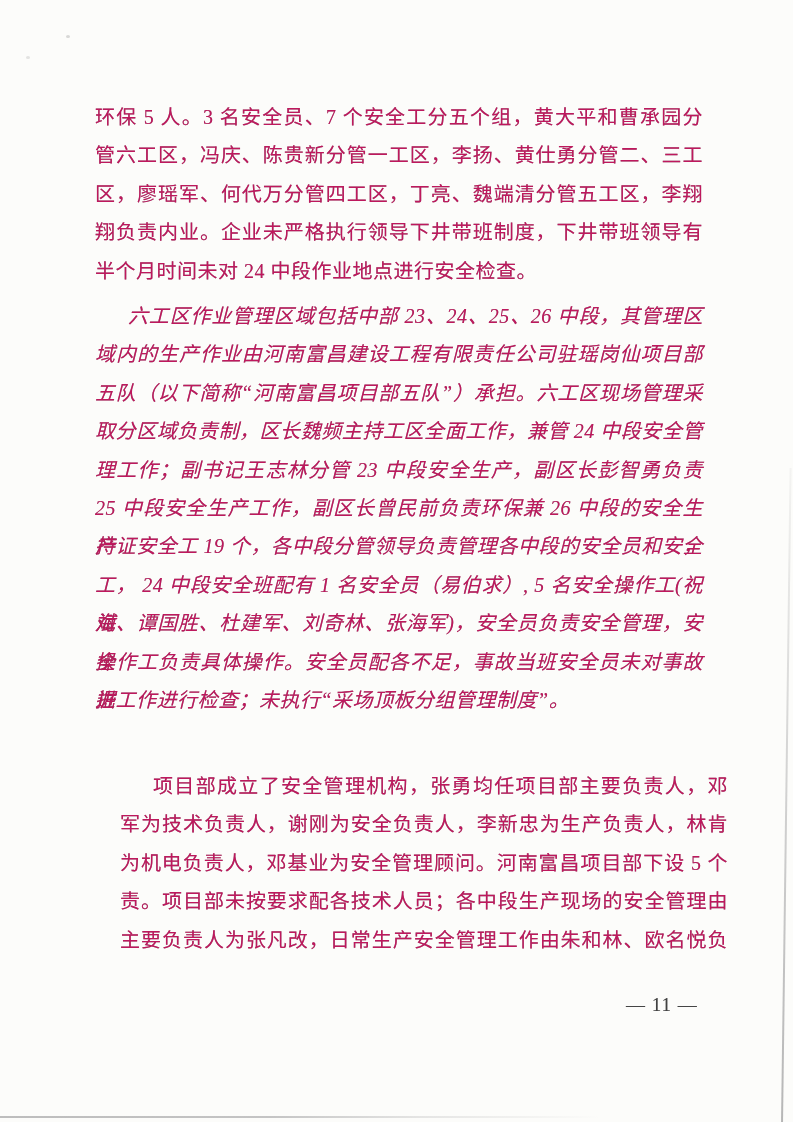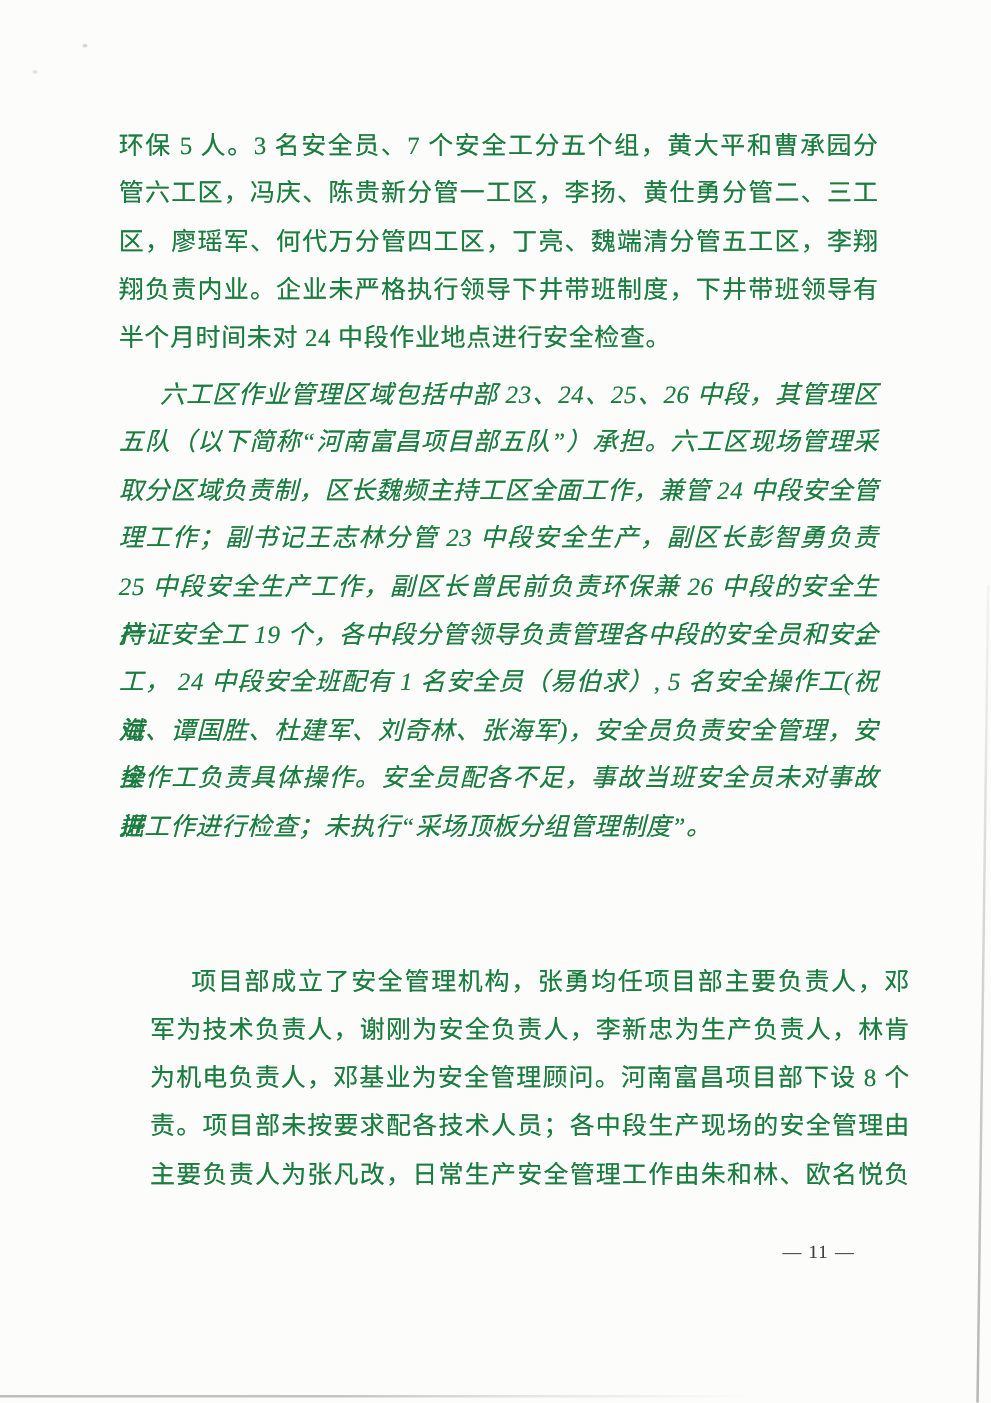--- a/index.html
+++ b/index.html
@@ -34,32 +34,32 @@
   .para[data-paragraph="0"] { top: 98px; }
   .para[data-paragraph="1"] { top: 297px; font-style: italic; }
   .para[data-paragraph="2"] { top: 767px; margin-left: 25px; }
   .line {
     height: 38.4px;
     line-height: 38.4px;
     font-size: 20px;
     letter-spacing: 0.5px;
     text-align: justify;
     text-align-last: justify;
-    color: #15803d;
+    color: #be185d;
     text-shadow: 0 0 0.5px rgba(70,70,70,0.55);
     white-space: normal;
   }
   .line.indent { text-indent: 33px; }
   .line.last { text-align-last: left; }
   .page-number {
     position: absolute;
     left: 626px;
     top: 994px;
     width: 60px;
-    font-size: 15px;
+    font-size: 19px;
     letter-spacing: 1px;
     color: #414141;
     text-shadow: 0 0 0.5px rgba(70,70,70,0.5);
     white-space: nowrap;
   }
   
   .artifact-right-line {
     position: absolute;
     left: 781px;
     top: 468px;
@@ -101,34 +101,35 @@
   <div class="body-text">
     <div class="para" data-paragraph="0">
         <div class="line">环保 5 人。3 名安全员、7 个安全工分五个组，黄大平和曹承园分</div>
         <div class="line">管六工区，冯庆、陈贵新分管一工区，李扬、黄仕勇分管二、三工</div>
         <div class="line">区，廖瑶军、何代万分管四工区，丁亮、魏端清分管五工区，李翔</div>
         <div class="line">翔负责内业。企业未严格执行领导下井带班制度，下井带班领导有</div>
         <div class="line last">半个月时间未对 24 中段作业地点进行安全检查。</div>
       </div>
     <div class="para" data-paragraph="1">
         <div class="line indent">六工区作业管理区域包括中部 23、24、25、26 中段，其管理区</div>
+        <div class="line">域内的生产作业由河南富昌建设工程有限责任公司驻瑶岗仙项目部</div>
         <div class="line">五队（以下简称“河南富昌项目部五队”）承担。六工区现场管理采</div>
         <div class="line">取分区域负责制，区长魏频主持工区全面工作，兼管 24 中段安全管</div>
         <div class="line">理工作；副书记王志林分管 23 中段安全生产，副区长彭智勇负责</div>
         <div class="line">25 中段安全生产工作，副区长曾民前负责环保兼 26 中段的安全生产，</div>
         <div class="line">持证安全工 19 个，各中段分管领导负责管理各中段的安全员和安全</div>
         <div class="line">工， 24 中段安全班配有 1 名安全员（易伯求）, 5 名安全操作工(祝海</div>
         <div class="line">斌、谭国胜、杜建军、刘奇林、张海军)，安全员负责安全管理，安全</div>
         <div class="line">操作工负责具体操作。安全员配各不足，事故当班安全员未对事故掘</div>
         <div class="line last">进工作进行检查；未执行“采场顶板分组管理制度”。</div>
       </div>
     <div class="para" data-paragraph="2">
         <div class="line indent">项目部成立了安全管理机构，张勇均任项目部主要负责人，邓</div>
         <div class="line">军为技术负责人，谢刚为安全负责人，李新忠为生产负责人，林肯</div>
-        <div class="line">为机电负责人，邓基业为安全管理顾问。河南富昌项目部下设 8 个</div>
+        <div class="line">为机电负责人，邓基业为安全管理顾问。河南富昌项目部下设 5 个</div>
         <div class="line">责。项目部未按要求配各技术人员；各中段生产现场的安全管理由</div>
         <div class="line">主要负责人为张凡改，日常生产安全管理工作由朱和林、欧名悦负</div>
       </div>
   </div>
 
   <div class="page-number">— 11 —</div>
 
   <div class="artifact-right-line"></div>
   <div class="artifact-bottom-line"></div>
   <div class="speck speck-1"></div>

